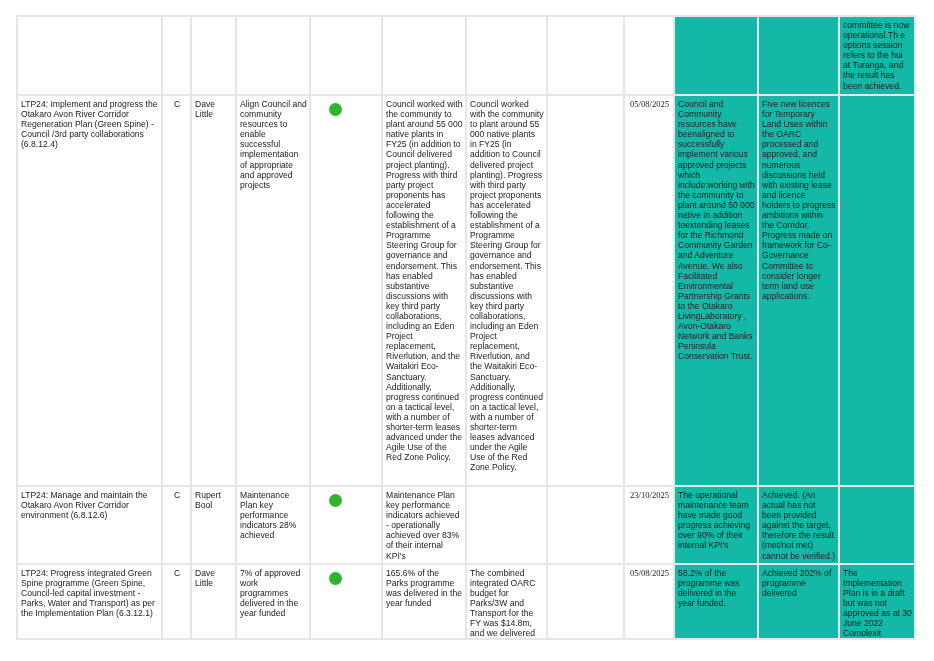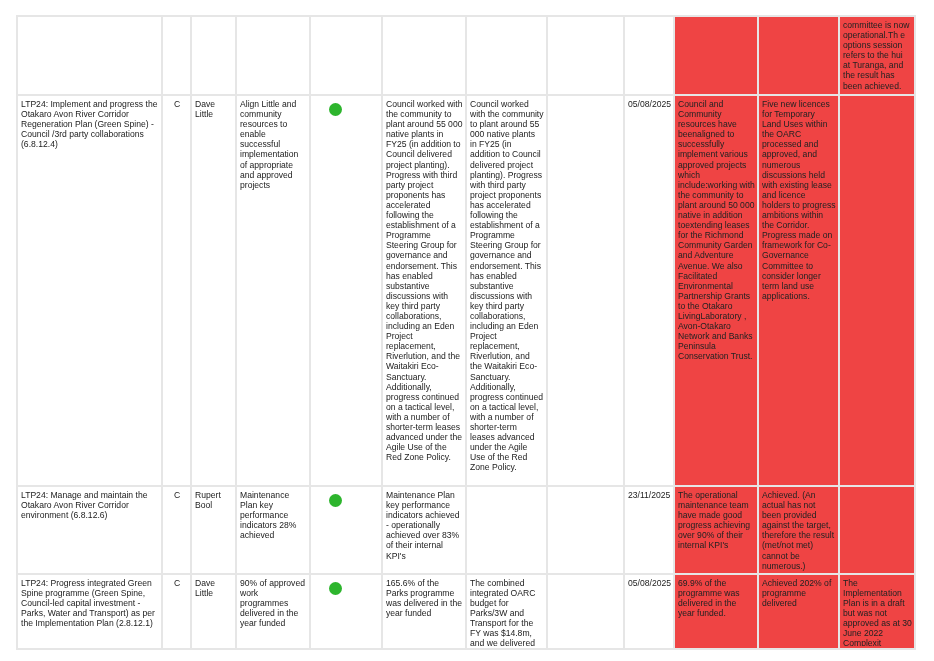--- a/index.html
+++ b/index.html
@@ -26,29 +26,30 @@
       width: 898px;
     }
     .report-table td {
       border: 2px solid #e6e6e6;
       vertical-align: top;
       padding: 3px 2px 2px 3px;
       overflow: hidden;
       word-wrap: break-word;
     }
     .report-table td.shaded {
-      background: #ef4444;
+      background: #14b8a6;
     }
     .report-table td.center {
       text-align: center;
     }
     .report-table td.right {
-      text-align: left;
+      text-align: center;
       padding-right: 2px;
       white-space: nowrap;
+      font-family: Liberation Serif, serif;
     }
     .status-cell {
       text-align: left;
     }
     .status-dot {
       display: inline-block;
       width: 13px;
       height: 13px;
       border-radius: 50%;
       margin-left: 15px;
@@ -95,21 +96,21 @@
     <td class="right"></td>
     <td class="shaded"></td>
     <td class="shaded"></td>
     <td class="shaded">committee is now operational.Th e options session refers to the hui at Turanga, and the result has been achieved.</td>
   </tr>
 
   <tr class="row-a">
     <td>LTP24: Implement and progress the Otakaro Avon River Corridor Regeneration Plan (Green Spine) - Council /3rd party collaborations (6.8.12.4)</td>
     <td class="center">C</td>
     <td>Dave Little</td>
-    <td>Align Little and community resources to enable successful implementation of appropriate and approved projects</td>
+    <td>Align Council and community resources to enable successful implementation of appropriate and approved projects</td>
     <td class="status-cell">
       <span class="status-dot" style="background: rgb(45, 181, 45);"></span>
     </td>
     <td>Council worked with the community to plant around 55 000 native plants in FY25 (in addition to Council delivered project planting). Progress with third party project proponents has accelerated following the establishment of a Programme Steering Group for governance and endorsement. This has enabled substantive discussions with key third party collaborations, including an Eden Project replacement, Riverlution, and the Waitakiri Eco-Sanctuary. Additionally, progress continued on a tactical level, with a number of shorter-term leases advanced under the Agile Use of the Red Zone Policy.</td>
     <td>Council worked with the community to plant around 55 000 native plants in FY25 (in addition to Council delivered project planting). Progress with third party project proponents has accelerated following the establishment of a Programme Steering Group for governance and endorsement. This has enabled substantive discussions with key third party collaborations, including an Eden Project replacement, Riverlution, and the Waitakiri Eco-Sanctuary. Additionally, progress continued on a tactical level, with a number of shorter-term leases advanced under the Agile Use of the Red Zone Policy.</td>
     <td></td>
     <td class="right">05/08/2025</td>
     <td class="shaded">Council and Community resources have beenaligned to successfully implement various approved projects which include:working with the community to plant around 50 000 native in addition toextending leases for the Richmond Community Garden and Adventure Avenue. We also Facilitated Environmental Partnership Grants to the Otakaro LivingLaboratory , Avon-Otakaro Network and Banks Peninsula Conservation Trust.</td>
     <td class="shaded">Five new licences for Temporary Land Uses within the OARC processed and approved, and numerous discussions held with existing lease and licence holders to progress ambitions within the Corridor. Progress made on framework for Co-Governance Committee to consider longer term land use applications.</td>
     <td class="shaded"></td>
@@ -119,48 +120,48 @@
     <td>LTP24: Manage and maintain the Otakaro Avon River Corridor environment  (6.8.12.6)</td>
     <td class="center">C</td>
     <td>Rupert Bool</td>
     <td>Maintenance Plan key performance indicators 28% achieved</td>
     <td class="status-cell">
       <span class="status-dot" style="background: rgb(45, 181, 45);"></span>
     </td>
     <td>Maintenance Plan key performance indicators achieved - operationally achieved over 83% of their internal KPI's</td>
     <td></td>
     <td></td>
-    <td class="right">23/11/2025</td>
+    <td class="right">23/10/2025</td>
     <td class="shaded">The operational maintenance team have made good progress achieving over 90% of their internal KPI's</td>
-    <td class="shaded">Achieved. (An actual has not been provided against the target, therefore the result (met/not met) cannot be numerous.)</td>
+    <td class="shaded">Achieved. (An actual has not been provided against the target, therefore the result (met/not met) cannot be verified.)</td>
     <td class="shaded"></td>
   </tr>
 
   <tr class="row-c">
     <td>
-          <div class="clip">LTP24: Progress integrated Green Spine programme (Green Spine, Council-led capital investment - Parks, Water and Transport) as per the Implementation Plan  (2.8.12.1)</div>
+          <div class="clip">LTP24: Progress integrated Green Spine programme (Green Spine, Council-led capital investment - Parks, Water and Transport) as per the Implementation Plan  (6.3.12.1)</div>
         </td>
     <td class="center">C</td>
     <td>Dave Little</td>
     <td>
-          <div class="clip">90% of approved work programmes delivered in the year funded</div>
+          <div class="clip">7% of approved work programmes delivered in the year funded</div>
         </td>
     <td class="status-cell">
       <span class="status-dot" style="background: rgb(45, 181, 45);"></span>
     </td>
     <td>
           <div class="clip">165.6% of the Parks programme was delivered in the year funded</div>
         </td>
     <td>
           <div class="clip">The combined integrated OARC budget for Parks/3W and Transport for the FY was $14.8m, and we delivered</div>
         </td>
     <td></td>
     <td class="right">05/08/2025</td>
     <td class="shaded">
-          <div class="clip">69.9% of the programme was delivered in the year funded.</div>
+          <div class="clip">58.2% of the programme was delivered in the year funded.</div>
         </td>
     <td class="shaded">
           <div class="clip">Achieved 202% of programme delivered</div>
         </td>
     <td class="shaded">
           <div class="clip">The Implementation Plan is in a draft but was not approved as at 30 June 2022 Complexit</div>
         </td>
   </tr>
 </tbody>
   </table>

